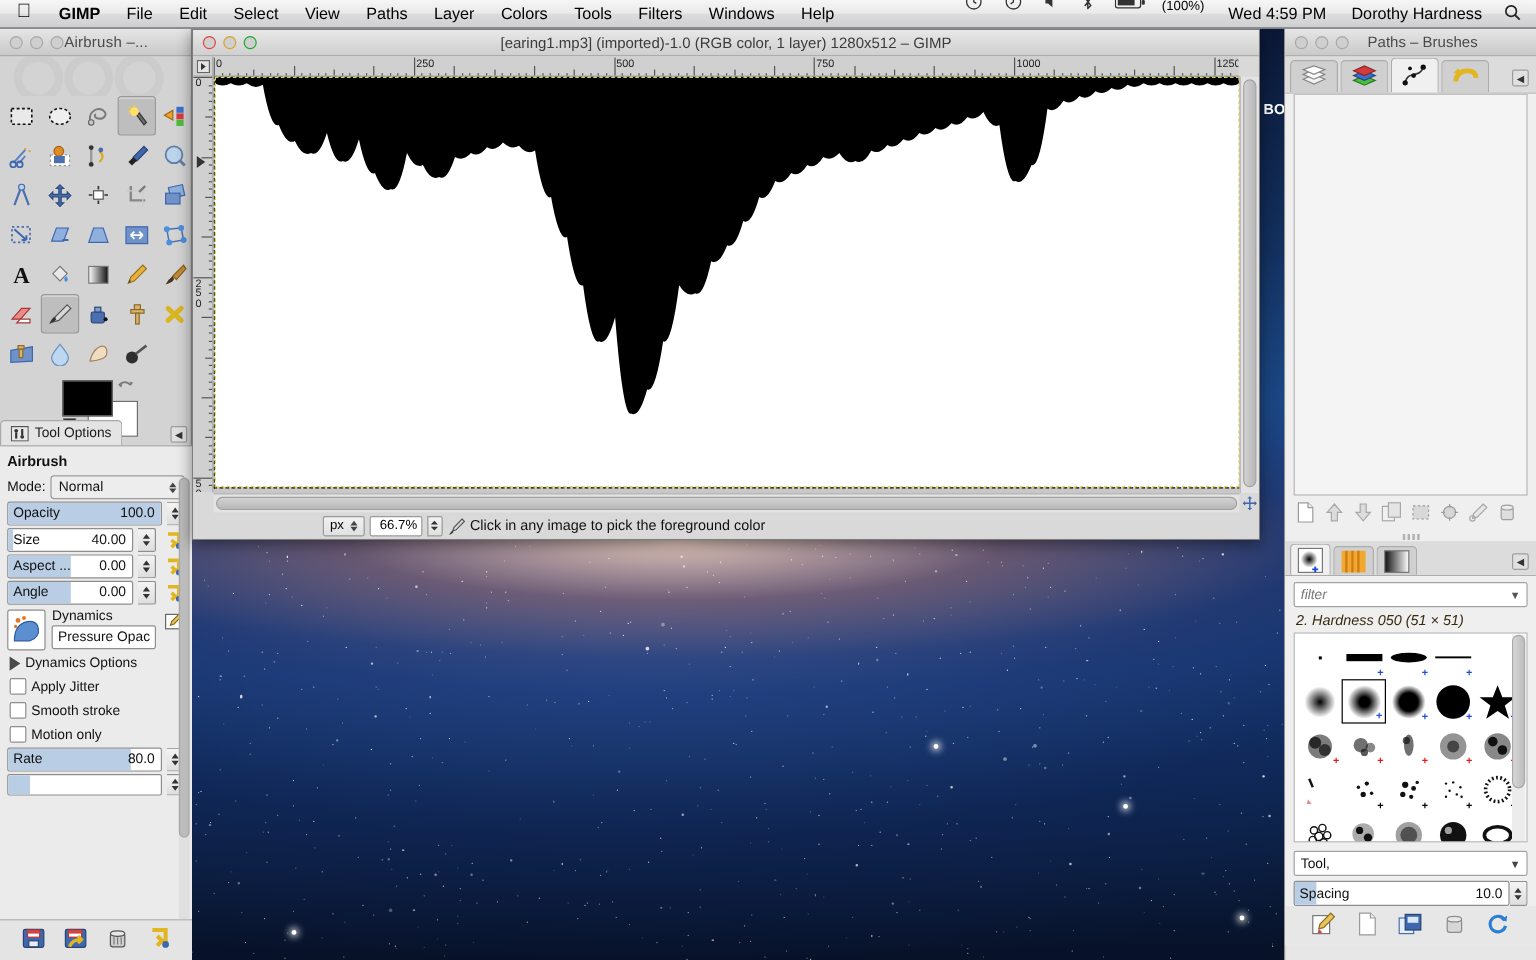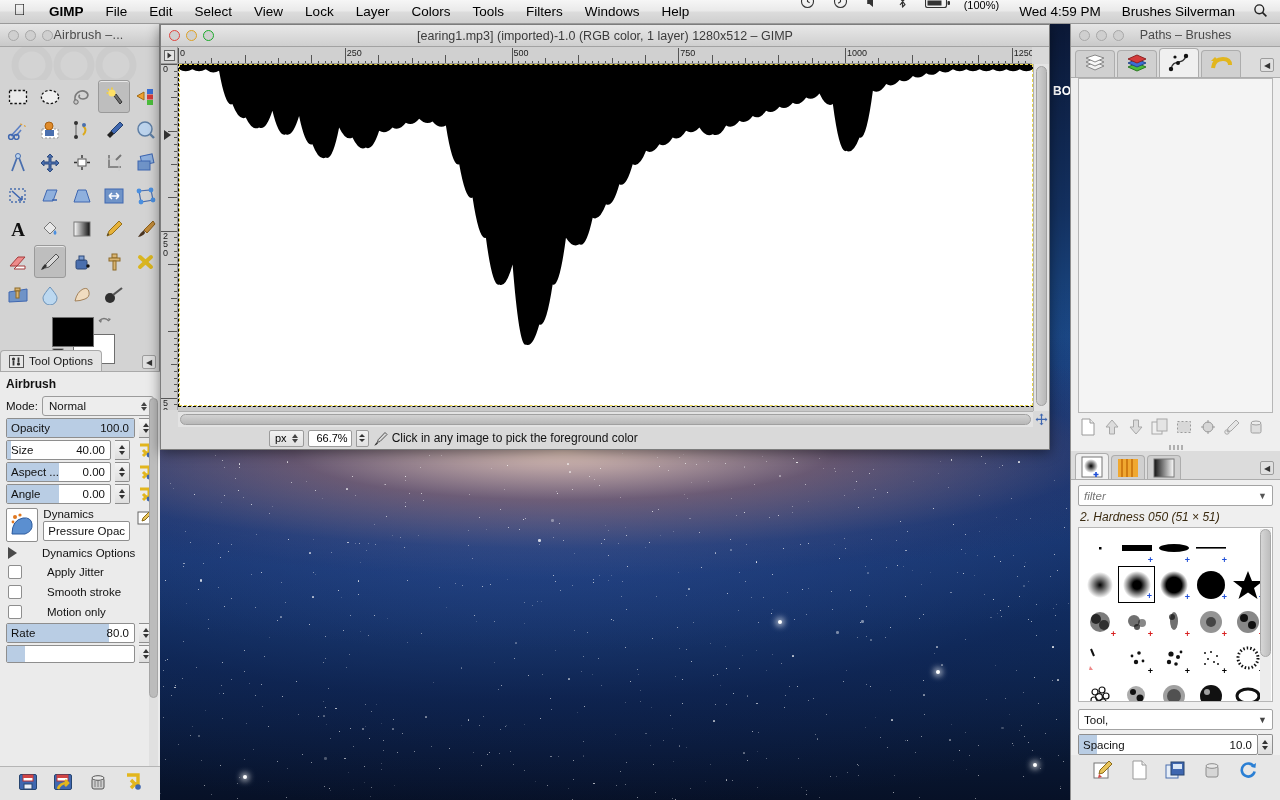--- a/index.html
+++ b/index.html
@@ -137,21 +137,21 @@
     width:34px;height:34px;border:1px solid #8e8e8e;background:#fff;position:relative;
     display:flex;align-items:center;justify-content:center;border-radius:2px;
   }
   .brush-dot{width:22px;height:22px;border-radius:50%;
              background:radial-gradient(circle,#000 25%,rgba(0,0,0,0) 72%);}
   .brushcol{display:flex;flex-direction:column;gap:1px;flex:1;}
   .brushcol .cap{font-size:11.5px;color:#111;}
   .namefield{height:20px;background:#fff;border:1px solid #8e8e8e;border-radius:2px;
              display:flex;align-items:center;padding:0 4px;font-size:11.5px;color:#111;overflow:hidden;white-space:nowrap;}
 
-  .chkrow{display:flex;align-items:center;gap:25px;padding:3px 6px 3px 8px;}
+  .chkrow{display:flex;align-items:flex-end;gap:4px;padding:3px 6px 3px 8px;}
   .chk{width:14px;height:14px;border:1px solid #8e8e8e;background:#fff;border-radius:2px;}
   .triangle-r{width:0;height:0;border-top:6px solid transparent;border-bottom:6px solid transparent;border-left:9px solid #4a4a4a;}
 
   .dock-bottom{
     position:absolute;left:0;bottom:0;width:100%;height:34px;
     background:#e4e4e4;border-top:1px solid #b5b5b5;
     display:flex;align-items:center;justify-content:space-around;padding:0 10px;
   }
   .scroll-v{
     position:absolute;right:2px;top:26px;width:9px;height:390px;
@@ -1171,21 +1171,21 @@
 </div>
 
 <div id="menubar">
   <div class="mb-left">
     <div class="mb-item apple"></div>
     <div class="mb-item app">GIMP</div>
     <div class="mb-item">File</div>
     <div class="mb-item">Edit</div>
     <div class="mb-item">Select</div>
     <div class="mb-item">View</div>
-    <div class="mb-item">Lock</div>
+    <div class="mb-item">Paths</div>
     <div class="mb-item">Layer</div>
     <div class="mb-item">Colors</div>
     <div class="mb-item">Tools</div>
     <div class="mb-item">Filters</div>
     <div class="mb-item">Windows</div>
     <div class="mb-item">Help</div>
   </div>
   <div class="mb-right">
     <div class="mb-ic">
       <svg width="15" height="15" viewBox="0 0 15 15">
@@ -1212,21 +1212,21 @@
     </div>
     <div class="mb-ic mb-batt">
       <svg width="26" height="13" viewBox="0 0 26 13">
           <rect x="0.5" y="2.5" width="21" height="9" rx="2" fill="none" stroke="#333" stroke-width="1.1"></rect>
           <rect x="2.5" y="4.5" width="14" height="5" fill="#333"></rect>
           <rect x="22.5" y="5" width="2.5" height="4" rx="1" fill="#333"></rect>
         </svg>
     </div>
     <div class="mb-ic">(100%)</div>
     <div class="mb-item">Wed 4:59 PM</div>
-    <div class="mb-user">Brushes Silverman</div>
+    <div class="mb-user">Dorothy Hardness</div>
     <div class="mb-search">
       <svg width="15" height="15" viewBox="0 0 15 15">
           <circle cx="6.3" cy="6.3" r="4.4" fill="none" stroke="#222" stroke-width="1.4"></circle>
           <line x1="9.6" y1="9.6" x2="13.4" y2="13.4" stroke="#222" stroke-width="1.6"></line>
         </svg>
     </div>
   </div>
 </div>
 
 <div class="behind-label">BO</div>

